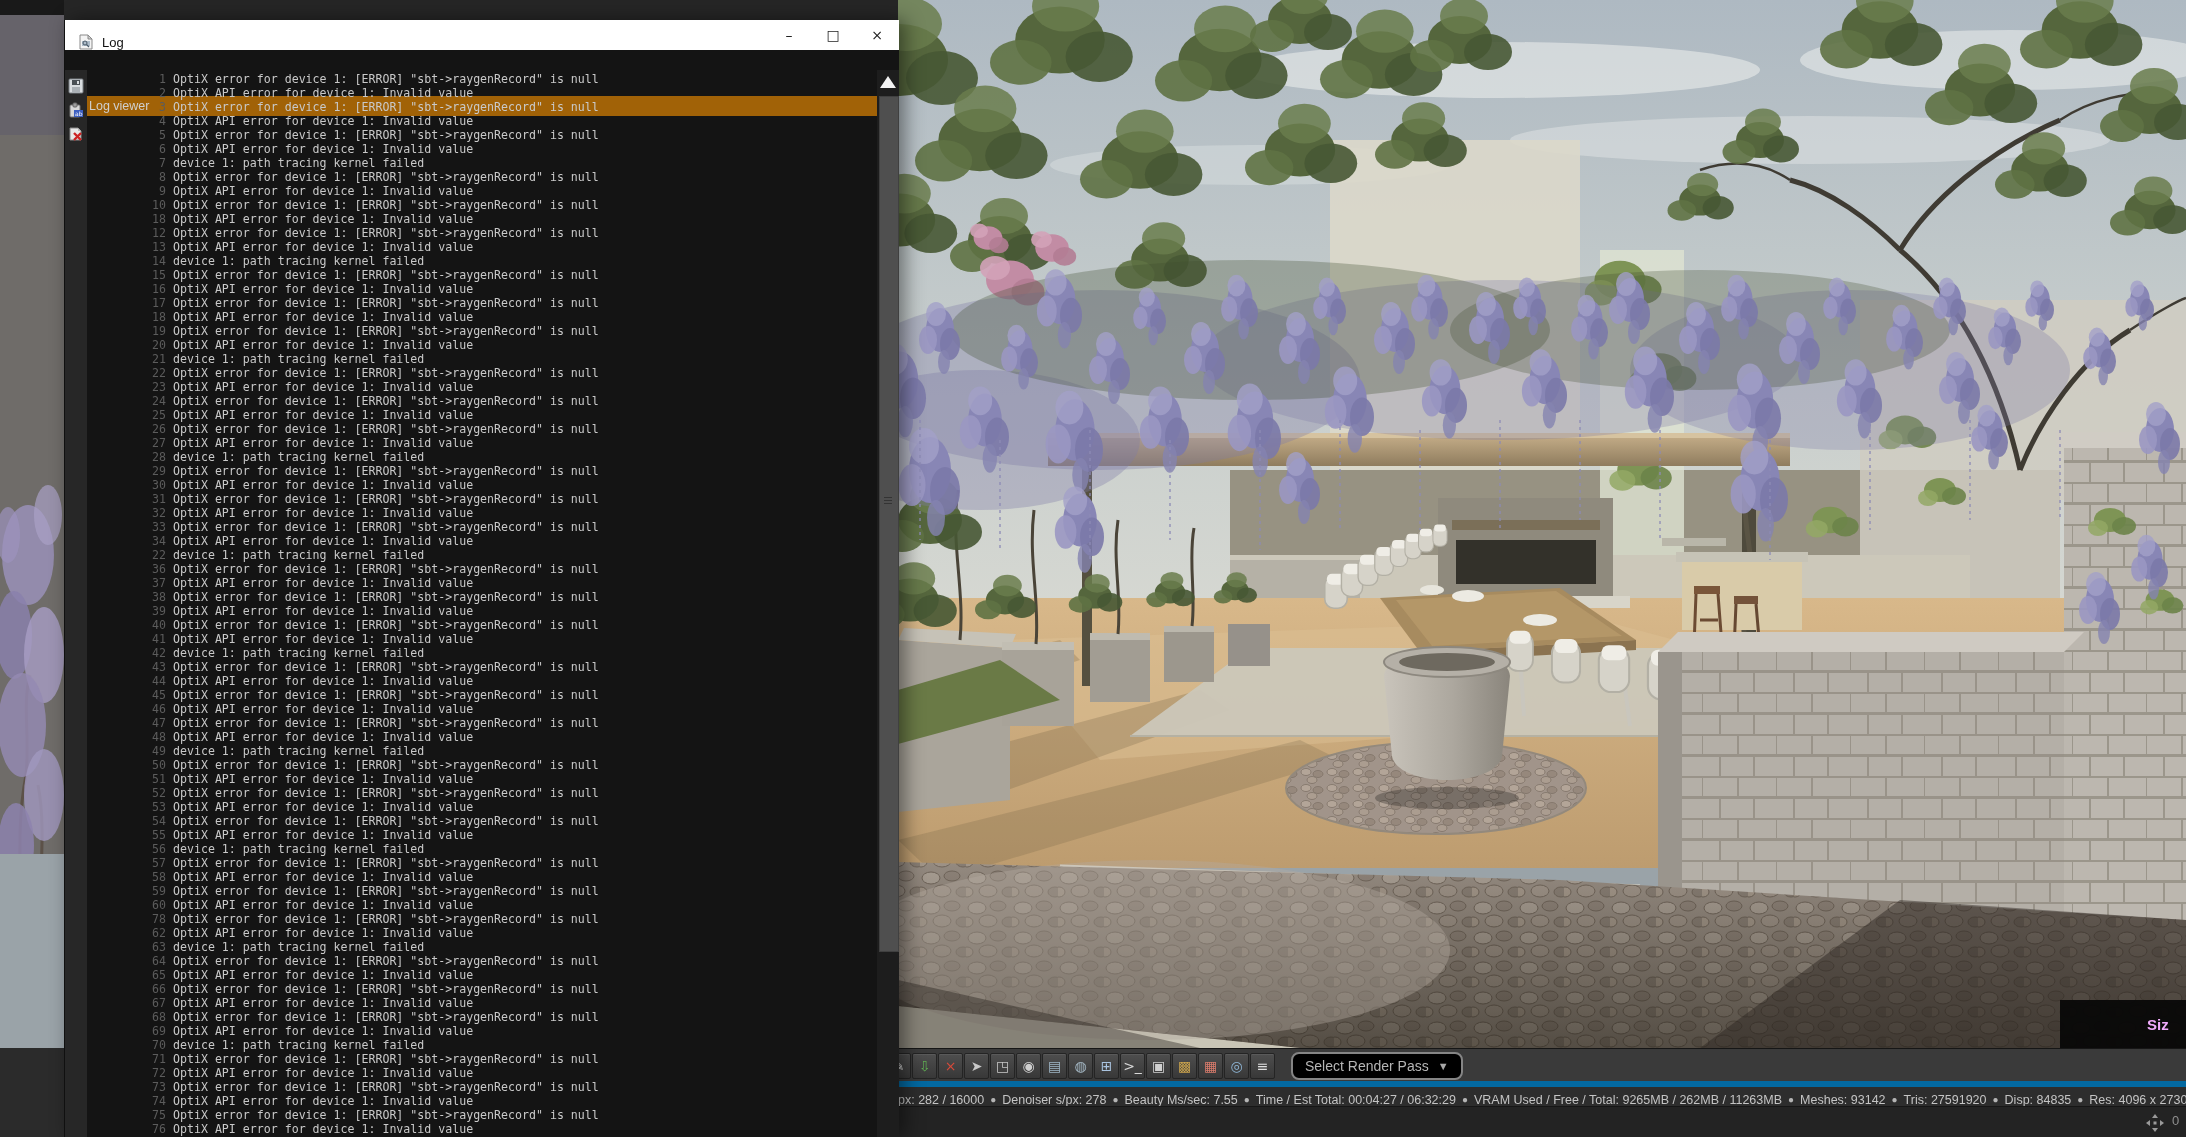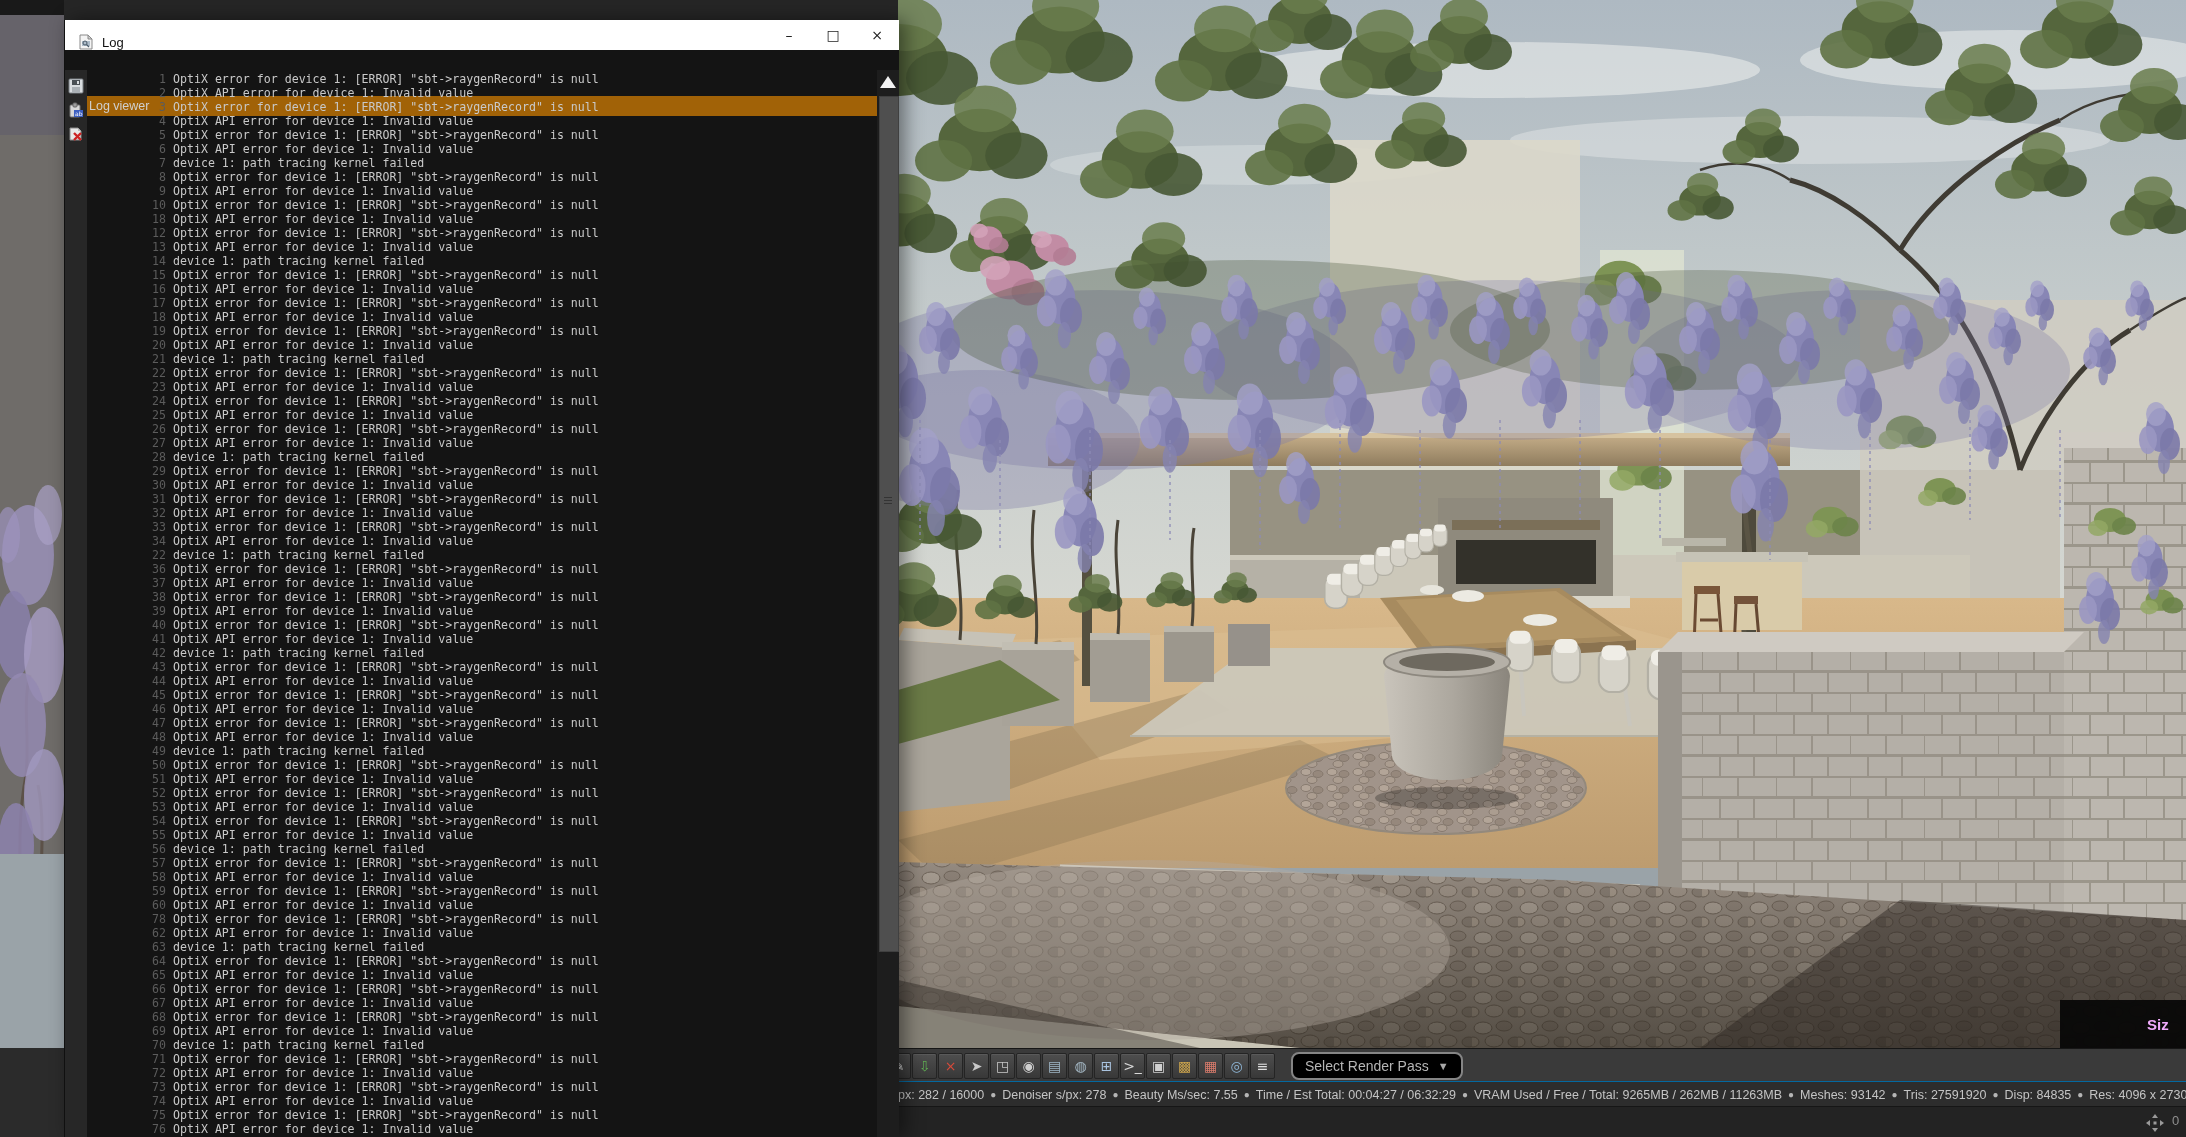--- a/index.html
+++ b/index.html
@@ -17,21 +17,21 @@
   
   .vfb-toolbar{position:absolute;left:64px;top:1048px;width:2122px;height:33px;background:#3a3a3a;border-top:1px solid #161616;z-index:1;display:flex;align-items:center;}
   .tb-icons{display:flex;gap:1px;margin-left:822px;}
   .tb-icon{width:23px;height:24px;border:1px solid #242424;border-radius:2px;
     background:linear-gradient(#4e4e4e,#383838);box-shadow:inset 0 1px rgba(255,255,255,.07);
     display:flex;align-items:center;justify-content:center;font-size:14px;line-height:1;cursor:pointer;flex:none;}
   .tb-icon span{pointer-events:none;font-family:"DejaVu Sans",sans-serif;}
   .render-pass-dd{margin-left:16px;height:24px;padding:0 12px;border:2px solid #858585;border-radius:8px;
     background:#000000;color:#b6b6b6;font-size:14px;display:flex;align-items:center;gap:9px;cursor:pointer;white-space:nowrap;}
   .render-pass-dd .caret{font-size:11px;color:#a8a8a8;}
-  .vfb-status{position:absolute;left:64px;top:1081px;width:2122px;height:25px;background:#2d2d2d;border-top:1px solid #0369a1;z-index:1;
+  .vfb-status{position:absolute;left:64px;top:1081px;width:2122px;height:25px;background:#2d2d2d;border-top:6px solid #0369a1;z-index:1;
     display:flex;align-items:center;overflow:hidden;}
   .status-line{margin-left:834px;white-space:nowrap;font-size:12.5px;color:#c4c4c4;letter-spacing:0;}
   .status-line .sep{color:#b5b5b5;margin:0 6px;font-size:10px;vertical-align:1px;}
   .vfb-bottomstrip{position:absolute;left:64px;top:1106px;width:2122px;height:31px;background:#232323;border-top:1px solid #161616;z-index:1;}
   .pan-icon{position:absolute;left:2082px;top:7px;width:18px;height:18px;cursor:pointer;}
   .corner-num{position:absolute;left:2108px;top:6px;color:#8f8f8f;font-size:13px;}
 
   
   .left-strip{position:absolute;left:0;top:0;width:64px;height:854px;z-index:2;background:#1f1f1f;overflow:hidden;}
   .ls-topbar{position:absolute;left:0;top:0;width:64px;height:15px;background:#191919;}

